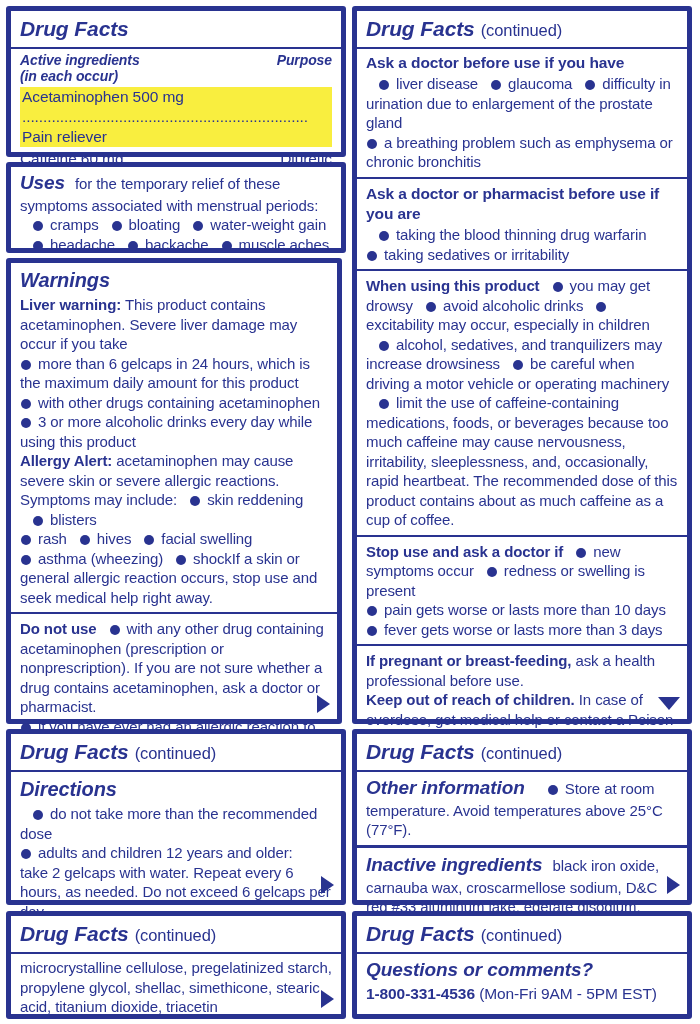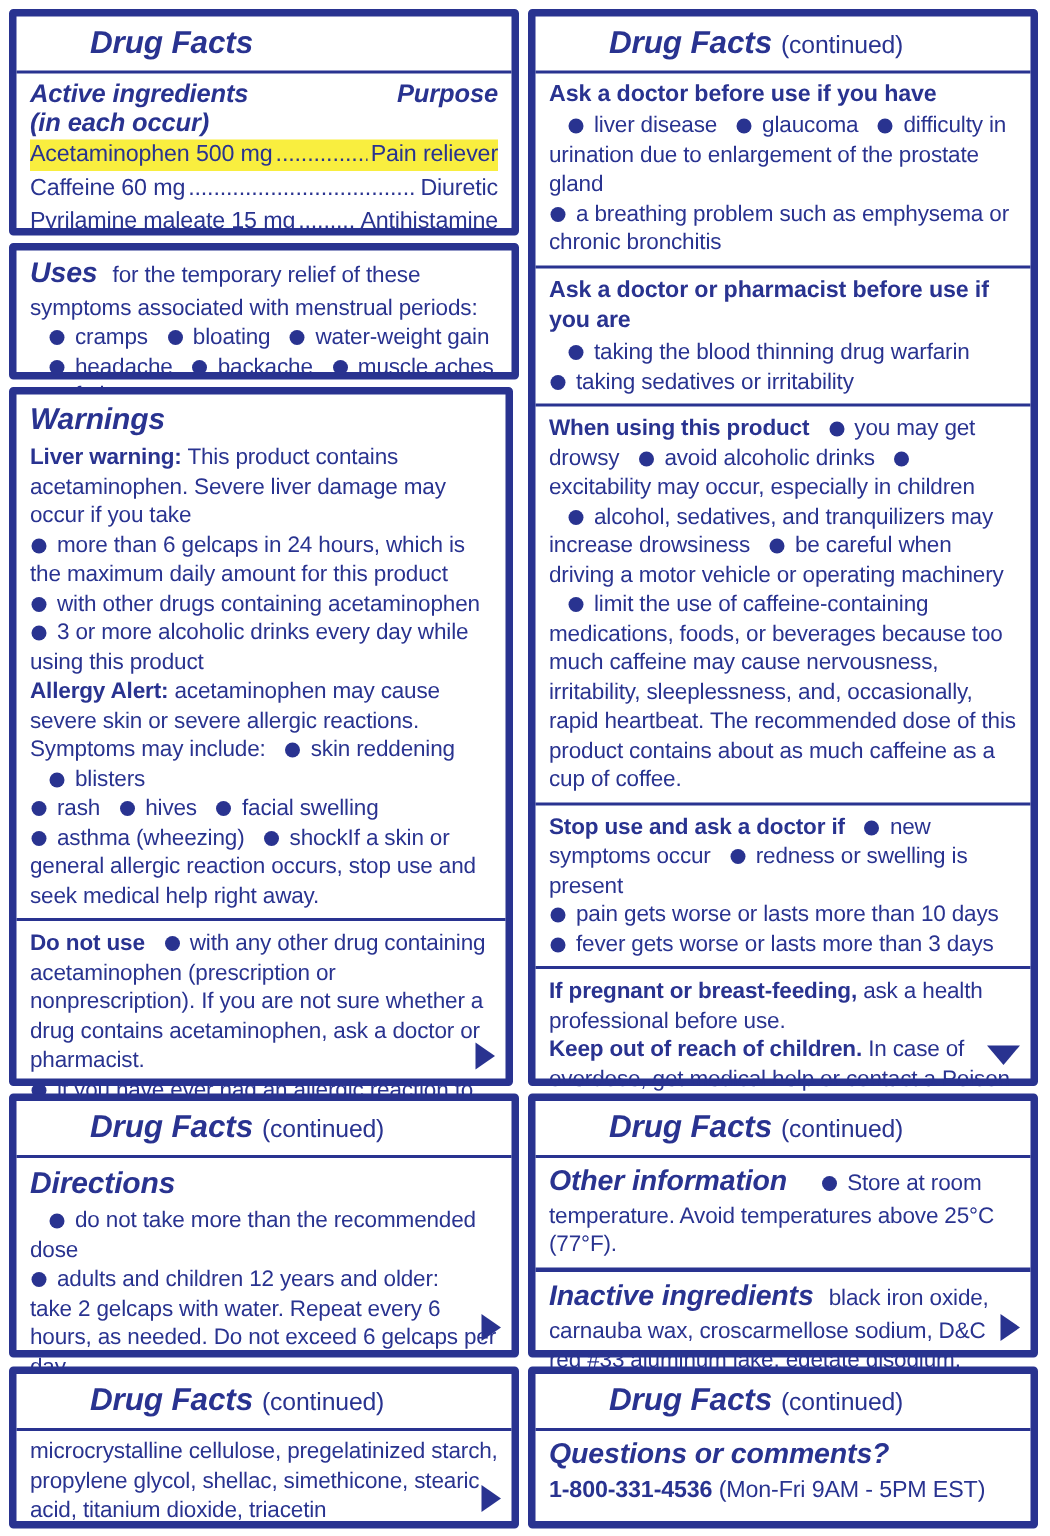--- a/index.html
+++ b/index.html
@@ -6,41 +6,41 @@
   html,body{margin:0;padding:0;}
   body{
     width:700px;height:1024px;position:relative;overflow:hidden;background:#fff;
     font-family:"Liberation Sans","DejaVu Sans",sans-serif;color:var(--navy);
     font-size:15px;line-height:1.3;letter-spacing:-0.1px;
   }
   .panel{position:absolute;box-sizing:border-box;border:5px solid var(--navy);
     border-radius:3px;background:#fff;padding:3px 9px 4px;}
   
   .trow{margin:0 -9px 4px;padding:1px 9px 5px;border-bottom:2px solid var(--navy);}
-  .df{font-size:21px;font-weight:700;font-style:italic;margin-left:40px;}
+  .df{font-size:21px;font-weight:700;font-style:italic;}
   .cont{font-size:16.5px;margin-left:6px;}
   
   .h2{font-size:20px;font-weight:700;font-style:italic;margin:1px 0 2px;}
   .h3{font-weight:700;font-size:15.5px;margin:2px 0 0;}
   .hin{font-size:19px;font-weight:700;font-style:italic;margin-right:10px;}
   .flow{margin:1px 0;}
   .b{font-weight:700;}
   .gap{margin-left:0;}
   .dot{display:inline-block;width:10px;height:10px;border-radius:50%;
     background:var(--navy);margin:0 7px 0 13px;vertical-align:-1px;}
   .dot.nl{margin-left:1px;}
   .sep{border:0;border-top:2px solid var(--navy);margin:5px -9px;}
   .sep.thick{border-top-width:3px;}
   
   .ahead{display:flex;justify-content:space-between;align-items:flex-start;margin-top:1px;}
-  .ahead .big{font-size:17px;font-weight:700;font-style:italic;line-height:1.12;}
+  .ahead .big{font-size:14px;font-weight:700;font-style:italic;line-height:1.12;}
   .irow{display:flex;align-items:baseline;font-size:15.5px;margin-top:2px;white-space:nowrap;}
   .irow .lead{flex:1 1 auto;overflow:hidden;margin:0 2px;}
   .irow .lead::before{content:"....................................................................";}
-  .hl{background:var(--yellow);}
+  .hl{background:var(--yellow);flex-direction:column;}
   
   .arr{position:absolute;right:7px;bottom:6px;width:0;height:0;
     border-top:9px solid transparent;border-bottom:9px solid transparent;
     border-left:13px solid var(--navy);}
   .arrd{position:absolute;right:7px;bottom:9px;width:0;height:0;
     border-left:11px solid transparent;border-right:11px solid transparent;
     border-top:13px solid var(--navy);}
   .qhead{font-size:19px;font-weight:700;font-style:italic;margin:3px 0 1px;}
   .phone{font-size:15.5px;}
   

